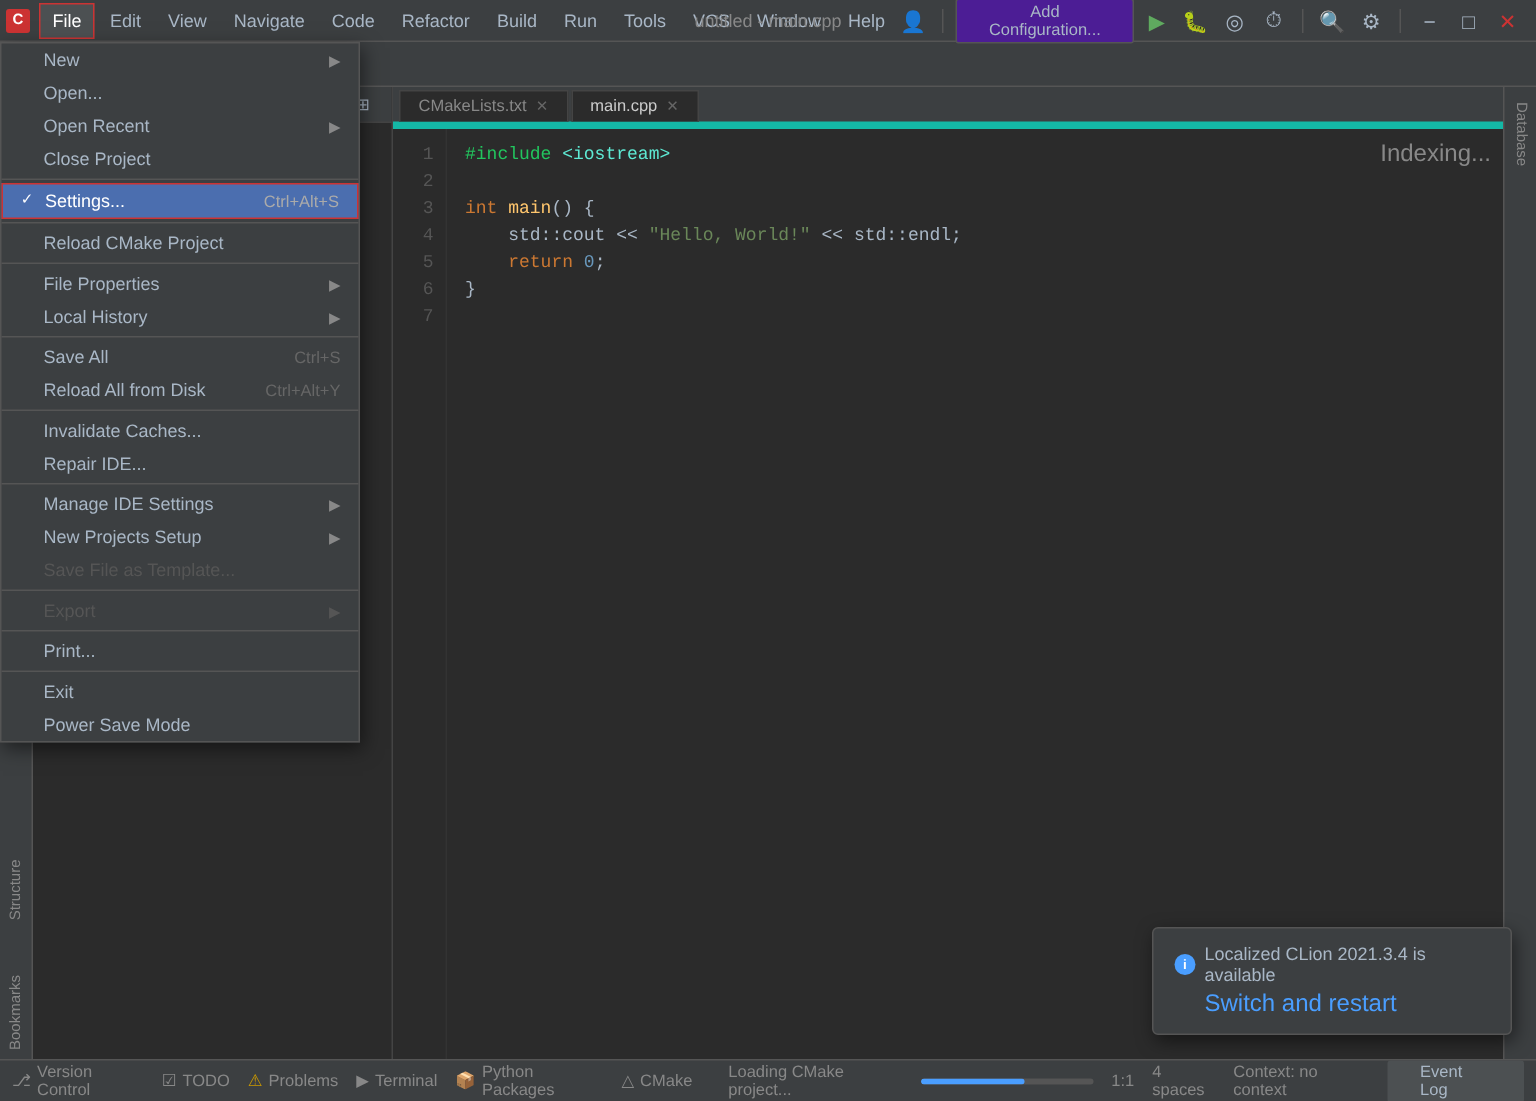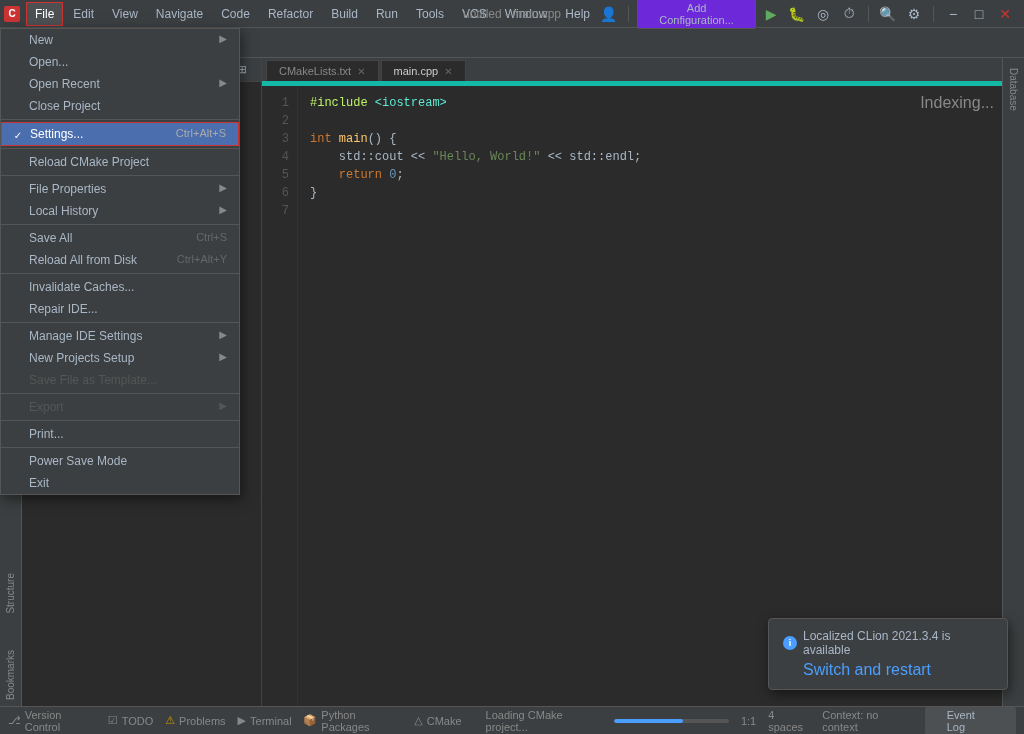--- a/index.html
+++ b/index.html
@@ -94,21 +94,21 @@
       font-size: 14px;
     }
     .toolbar-separator {
       width: 1px;
       height: 16px;
       background: #555;
       margin: 0 4px;
     }
     .toolbar-spacer { flex: 1; }
     .add-config-btn {
-      background: #6d28d9;
+      background: #4c1d95;
       border: 1px solid #555;
       color: #a9b7c6;
       padding: 2px 10px;
       font-size: 11px;
       cursor: pointer;
       border-radius: 2px;
     }
 
     
     .left-sidebar {
@@ -215,21 +215,21 @@
       padding: 8px 12px;
       font-family: 'Courier New', monospace;
       font-size: 12px;
       line-height: 18px;
       overflow: auto;
     }
     .code-line { height: 18px; white-space: pre; }
     .kw { color: #cc7832; }
     .str { color: #6a8759; }
     .fn { color: #ffc66d; }
-    .incl { color: #bef264; }
+    .incl { color: #22c55e; }
     .incl-file { color: #5eead4; }
     .num { color: #6897bb; }
 
     
     .indexing-label {
       position: absolute;
       top: 8px;
       right: 8px;
       color: #888;
       font-size: 16px;
@@ -299,21 +299,21 @@
 
     
     .file-menu-dropdown {
       background: #3c3f41;
       border: 1px solid #555;
       min-width: 240px;
       box-shadow: 2px 4px 12px rgba(0,0,0,0.5);
     }
     .menu-entry {
       display: flex;
-      align-items: flex-start;
+      align-items: flex-end;
       padding: 4px 12px 4px 28px;
       font-size: 12px;
       color: #a9b7c6;
       cursor: pointer;
       position: relative;
       min-height: 22px;
     }
     .menu-entry.highlighted {
       background: #4b6eaf;
       color: #ffffff;
@@ -613,25 +613,25 @@
 
     <div class="menu-separator"></div>
 
     <div class="menu-entry">
       <span>Print...</span>
     </div>
 
     <div class="menu-separator"></div>
 
     <div class="menu-entry">
+      <span>Exit</span>
+    </div>
+
+    <div class="menu-entry">
       <span>Power Save Mode</span>
-    </div>
-
-    <div class="menu-entry">
-      <span>Exit</span>
     </div>
   </div>
 </div>
 
 <div class="notification-popup">
   <div class="notification-title">
     <div class="notification-icon">i</div>
     <span>Localized CLion 2021.3.4 is available</span>
   </div>
   <div class="notification-link">Switch and restart</div>

